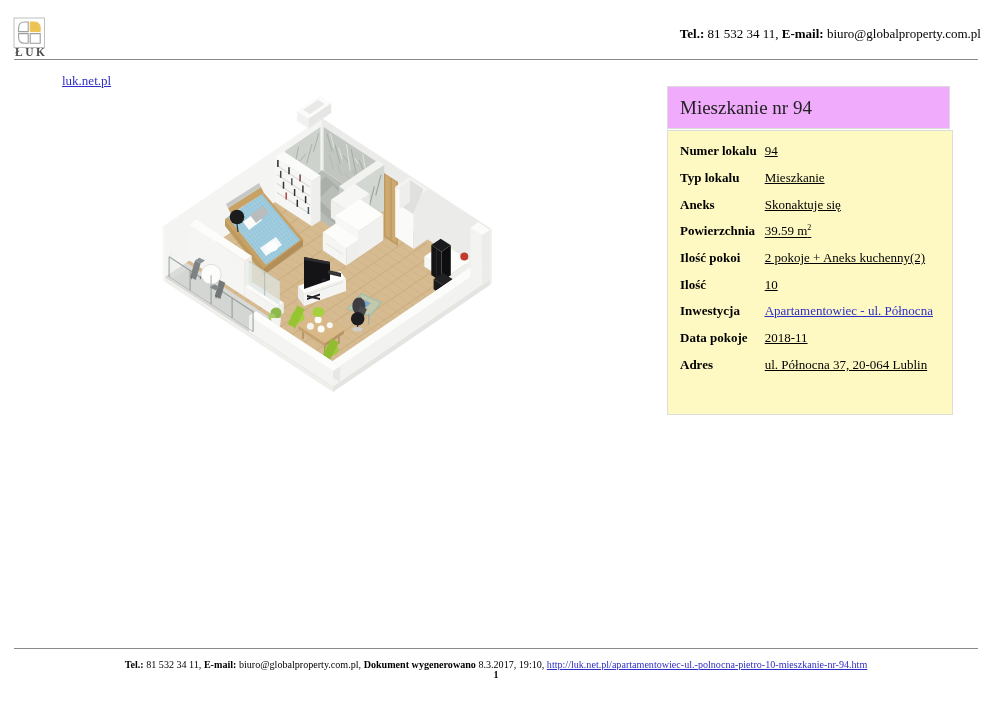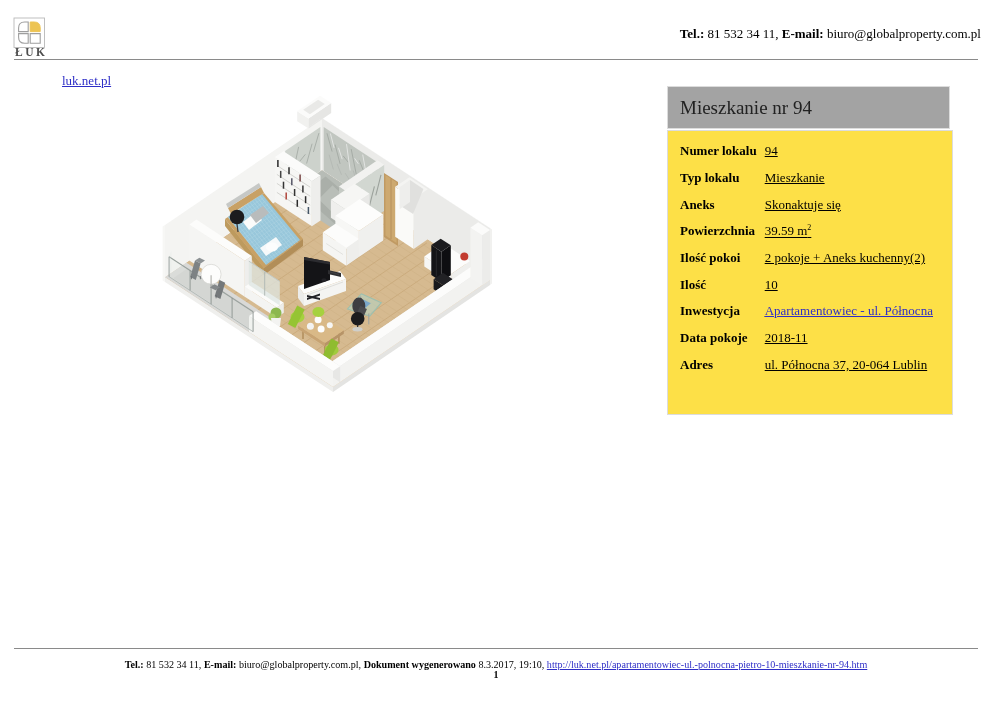--- a/index.html
+++ b/index.html
@@ -2,23 +2,23 @@
 <html><head>
 <meta charset="utf-8">
 <style>
   html,body{margin:0;padding:0;background:#fff;}
   body{width:992px;height:702px;position:relative;font-family:"Liberation Serif",serif;color:#000;}
   a{color:#2e2ec7;margin-top:47px;}
   .hdr-link{position:absolute;left:62px;top:26px;font-size:13px;}
   .hdr-right{position:absolute;right:11px;top:26px;font-size:13px;text-align:right;}
   .hr1{position:absolute;left:14px;right:14px;top:59px;border-top:1px solid #8a8a8a;}
   .plan{position:absolute;left:150px;top:80px;width:370px;height:340px;}
-  .panel-h{position:absolute;left:667px;top:86px;width:283px;height:43px;background:#a3a3a3;border:1px solid #dcdcdc;box-sizing:border-box;}
+  .panel-h{position:absolute;left:667px;top:86px;width:283px;height:43px;background:#f0abfc;border:1px solid #dcdcdc;box-sizing:border-box;}
   .panel-h .t{position:absolute;left:12px;top:10px;font-size:19px;color:#222;}
-  .panel-b{position:absolute;left:667px;top:130px;width:286px;height:285px;background:#fde047;border:1px solid #dcdcdc;box-sizing:border-box;}
+  .panel-b{position:absolute;left:667px;top:130px;width:286px;height:285px;background:#fef9c3;border:1px solid #dcdcdc;box-sizing:border-box;}
   .panel-b table{width:100%;border-collapse:collapse;margin-top:7px;}
   .panel-b td{height:26.7px;font-size:13px;vertical-align:middle;white-space:nowrap;}
   .panel-b td.l{font-weight:bold;width:1%;padding:0 4px 0 12px;}
   .panel-b td.r{padding:0 12px 0 4px;text-decoration:underline;}
   .hr2{position:absolute;left:14px;right:14px;top:648px;border-top:1px solid #8a8a8a;}
   .foot{position:absolute;left:0;top:659px;width:992px;text-align:center;font-size:10.1px;}
   .pageno{position:absolute;left:0;top:669px;width:992px;text-align:center;font-size:10px;font-weight:bold;}
 </style>
 </head>
 <body>

